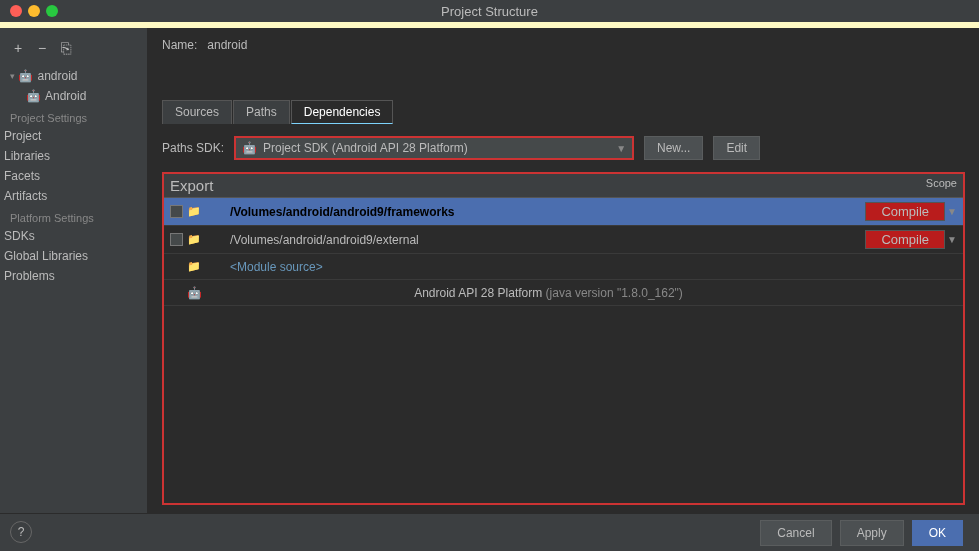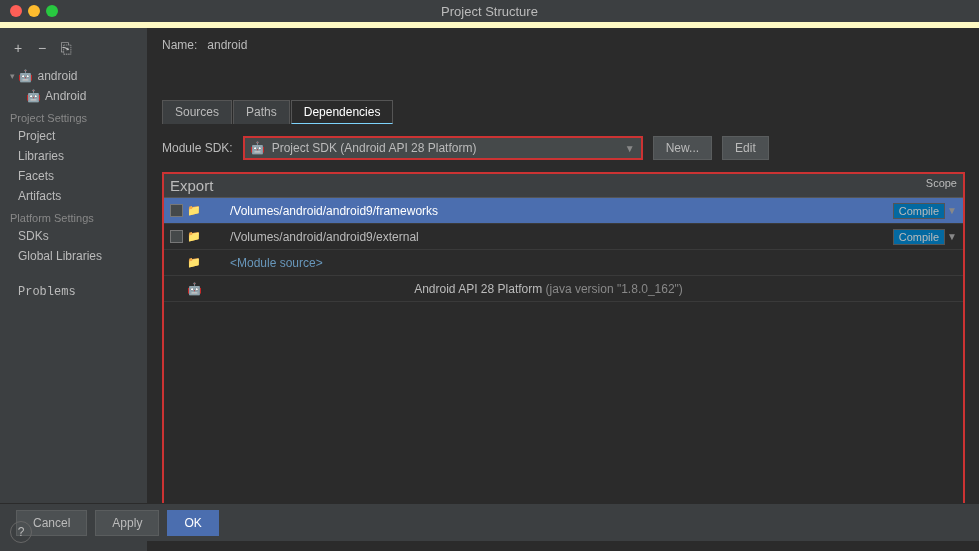--- a/index.html
+++ b/index.html
@@ -70,21 +70,21 @@
     }
 
     .sidebar-section-label {
       font-size: 11px;
       color: #888888;
       padding: 6px 10px 2px 10px;
       text-transform: none;
     }
 
     .sidebar-item {
-      padding: 3px 10px 3px 18px;
+      padding: 3px 10px 3px 4px;
       cursor: pointer;
       color: #bbbbbb;
       font-size: 12px;
       display: flex;
       align-items: center;
       gap: 5px;
       white-space: nowrap;
     }
     .sidebar-item.active { background: #4b6eaf; color: #ffffff; }
 
@@ -195,42 +195,42 @@
     .deps-rows { flex: 1; overflow-y: auto; }
 
     .dep-row {
       display: flex;
       align-items: center;
       padding: 4px 6px;
       border-bottom: 1px solid #3a3a3a;
       min-height: 26px;
     }
     .dep-row.selected { background: #4b6eaf; }
-    .dep-row.selected .dep-name { color: #ffffff; }
+    .dep-row.selected .dep-name { color: #000000; font-weight: bold; }
 
     .dep-export { width: 60px; display: flex; align-items: center; gap: 4px; }
     .dep-checkbox {
       width: 13px; height: 13px;
       border: 1px solid #777;
       background: #45494a;
       display: flex; align-items: center; justify-content: center;
       cursor: pointer;
       font-size: 10px;
     }
     .dep-icon { font-size: 11px; }
     .dep-name { flex: 1; font-size: 12px; color: #bbbbbb; }
     .dep-name.link { color: #6897bb; }
     .dep-name.sdk { color: #bbbbbb; text-align: center; }
     .dep-scope { width: 90px; display: flex; align-items: center; justify-content: flex-end; gap: 2px; }
     .scope-badge {
-      background: #0369a1;
+      background: #b91c1c;
       border: 1px solid #555;
       color: #bbbbbb;
-      font-size: 11px;
-      padding: 1px 5px;
+      font-size: 13px;
+      padding: 1px 15px;
     }
     .scope-arrow { color: #888; font-size: 10px; }
 
     
     .bottom-toolbar {
       display: flex;
       align-items: center;
       padding: 8px 0 6px 0;
       gap: 4px;
     }
@@ -240,28 +240,29 @@
       border: none;
       color: #bbbbbb;
       cursor: pointer;
       font-size: 14px;
       display: flex; align-items: center; justify-content: center;
     }
 
     
     .action-bar {
       position: absolute;
-      bottom: 10px;
+      bottom: 0;
       right: 0;
       left: 0;
       height: 38px;
       background: #3c3f41;
       border-top: 1px solid #2b2b2b;
       display: flex;
       align-items: center;
+      justify-content: flex-end;
       gap: 8px;
       padding: 0 16px;
     }
     .action-btn {
       padding: 5px 16px;
       background: #4c5052;
       border: 1px solid #5a5d5e;
       color: #bbbbbb;
       font-size: 12px;
       cursor: pointer;
@@ -340,21 +341,21 @@
     </div>
 
     <div class="sidebar-section-label">Platform Settings</div>
     <div class="sidebar-item">
       <span>SDKs</span>
     </div>
     <div class="sidebar-item">
       <span>Global Libraries</span>
     </div>
 
-    <div style="margin-top: 16px; font-family: Liberation Mono, monospace;">
+    <div style="">
       <div class="sidebar-item">
         <span>Problems</span>
       </div>
     </div>
 
   </div>
 
   <div class="content-area">
 
     <div class="name-row">
@@ -362,21 +363,21 @@
       <span class="name-value">android</span>
     </div>
 
     <div class="tabs-row">
       <div class="tab">Sources</div>
       <div class="tab">Paths</div>
       <div class="tab active">Dependencies</div>
     </div>
 
     <div class="sdk-row">
-      <span class="sdk-label">Module SDK:</span>
+      <span class="sdk-label">Paths SDK:</span>
       <div class="sdk-select">
         <div class="sdk-select-inner">
           <span>🤖</span>
           <span>Project SDK (Android API 28 Platform)</span>
         </div>
         <span class="sdk-dropdown-arrow">▼</span>
       </div>
       <button class="sdk-btn">New...</button>
       <button class="sdk-btn">Edit</button>
     </div>

